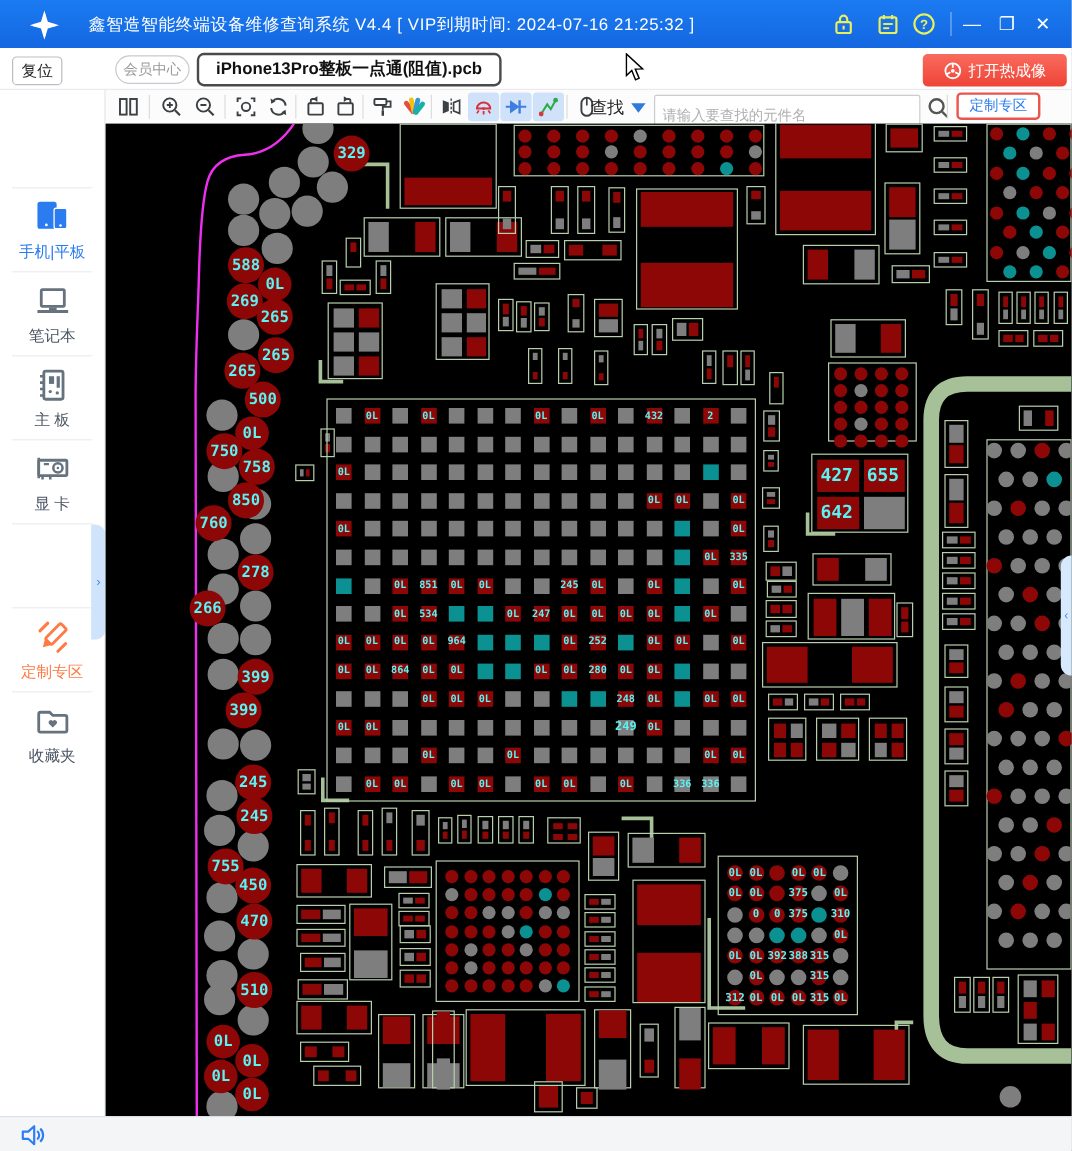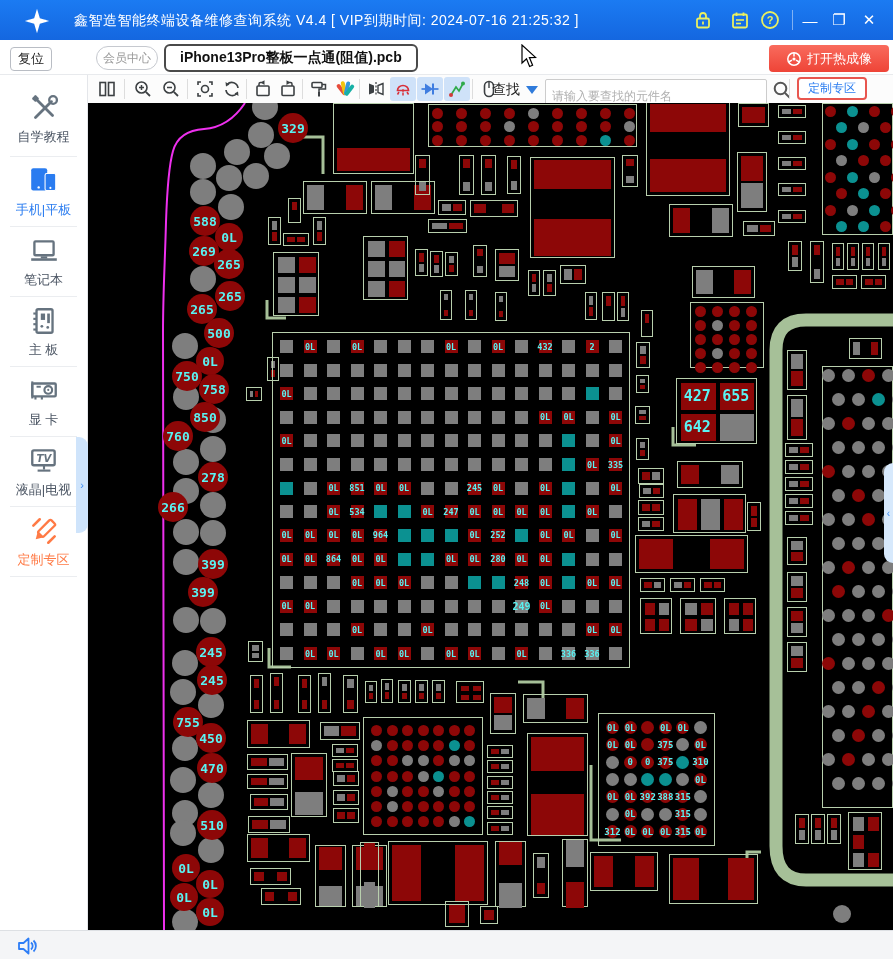--- a/index.html
+++ b/index.html
@@ -241,29 +241,20 @@
   <input id="search-input" placeholder="请输入要查找的元件名" style="">
   <svg class="abs" style="left:684px;top:5px" width="20" height="20" viewBox="0 0 20 20">
     <circle cx="8.5" cy="8.5" r="5.8" fill="none" stroke="#555" stroke-width="2"></circle>
       <line x1="13" y1="13" x2="17.5" y2="17.5" stroke="#555" stroke-width="2"></line>
   </svg>
   <div class="tool-sep" style="left:705px;left:701px"></div>
   <button id="annotate-btn">定制专区</button>
 </div>
 
 <div id="sidebar">
-  <div class="side-item" style="top:11px">
-    <svg class="side-ico" viewBox="0 0 30 30">
-      <line x1="7" y1="24" x2="22" y2="9" stroke="#66737f" stroke-width="2.6" stroke-linecap="round"></line>
-      <circle cx="23.5" cy="7.5" r="3.6" fill="none" stroke="#66737f" stroke-width="2.2"></circle>
-      <line x1="8" y1="7" x2="23" y2="22" stroke="#66737f" stroke-width="2.6" stroke-linecap="round"></line>
-      <rect x="4.5" y="3.5" width="5" height="5" rx="1" transform="rotate(45 7 6)" fill="#66737f"></rect>
-    </svg>
-    <div class="lbl">自学教程</div>
-  </div>
   <div class="side-sep" style="top:81px"></div>
   <div class="side-item active" style="top:84px">
     <svg class="side-ico" viewBox="0 0 30 30">
       <rect x="3" y="3" width="15" height="21" rx="2" fill="#2a7cf0"></rect>
       <rect x="16" y="8" width="10" height="16" rx="1.5" fill="#2a7cf0" stroke="#fff" stroke-width="1"></rect>
       <circle cx="10" cy="21" r="1.1" fill="#fff"></circle>
         <circle cx="21" cy="21.5" r="1" fill="#fff"></circle>
     </svg>
     <div class="lbl">手机|平板</div>
   </div>
@@ -298,42 +289,40 @@
       <line x1="4" y1="6" x2="4" y2="22" stroke="#66737f" stroke-width="2"></line>
       <line x1="7" y1="20" x2="7" y2="23" stroke="#66737f" stroke-width="2"></line>
         <line x1="13" y1="20" x2="13" y2="23" stroke="#66737f" stroke-width="2"></line>
       <line x1="8" y1="11" x2="12" y2="11" stroke="#66737f" stroke-width="1.8"></line>
       <circle cx="19" cy="14" r="3.6" fill="none" stroke="#66737f" stroke-width="2"></circle>
         <circle cx="19" cy="14" r="1" fill="#66737f"></circle>
     </svg>
     <div class="lbl">显 卡</div>
   </div>
   <div class="side-sep" style="top:361px"></div>
-  <div class="side-item" style="top:364px">
-    <svg class="side-ico" viewBox="0 0 30 30">
-      <rect x="4" y="5" width="21" height="14" rx="1.5" fill="none" stroke="#66737f" stroke-width="2.2"></rect>
-      <text x="8" y="16" font-size="9.5" font-style="italic" font-weight="bold" fill="#66737f" font-family="'DejaVu Sans',sans-serif">TV</text>
-      <line x1="15" y1="19" x2="15" y2="23" stroke="#66737f" stroke-width="2"></line>
-        <line x1="9" y1="24" x2="21" y2="24" stroke="#66737f" stroke-width="2"></line>
-    </svg>
-    <div class="lbl">液晶|电视</div>
-  </div>
   <div class="side-sep" style="top:431px"></div>
   <div class="side-item orange" style="top:434px">
     <svg class="side-ico" viewBox="0 0 30 30">
       <g transform="rotate(45 15 15)">
           <rect x="11.5" y="3" width="7" height="17" rx="1.5" fill="none" stroke="#ff7a45" stroke-width="2.2"></rect>
           <polygon points="11.5,20 18.5,20 15,26" fill="#ff7a45"></polygon>
         </g>
       <line x1="5" y1="10" x2="11" y2="4" stroke="#ff7a45" stroke-width="2.4" stroke-linecap="round"></line>
       <line x1="19" y1="26" x2="25" y2="20" stroke="#ff7a45" stroke-width="2.4" stroke-linecap="round"></line>
     </svg>
     <div class="lbl">定制专区</div>
   </div>
   <div class="side-sep" style="top:501px"></div>
+  <div class="side-item" style="top:504px">
+    <svg class="side-ico" viewBox="0 0 30 30">
+      <path d="M4,10 V22 a1.5,1.5 0 0 0 1.5,1.5 H24.5 a1.5,1.5 0 0 0 1.5,-1.5 V12 a1.5,1.5 0 0 0 -1.5,-1.5 H15 L12.5,8 H5.5 A1.5,1.5 0 0 0 4,9.5 Z" fill="none" stroke="#66737f" stroke-width="2.2"></path>
+      <path d="M15,20 l-3,-3 a1.8,1.8 0 0 1 3,-2 a1.8,1.8 0 0 1 3,2 Z" fill="#66737f"></path>
+    </svg>
+    <div class="lbl">收藏夹</div>
+  </div>
 </div>
 <div id="left-flap">›</div>
 
 <div id="pcb">
     <svg width="805" height="827" style="position: absolute; left: 0px; top: 0px;">
       <path d="M893,320 H806 Q776,320 776,350 V846 Q776,880 806,880 H893" fill="none" stroke="#a6c098" stroke-width="13" transform="translate(-88,-103)"></path>
       <path d="M284,137 H323 V174" fill="none" stroke="#a6c098" stroke-width="3" transform="translate(-88,-103)"></path>
       <path d="M267,300 V318 H286" fill="none" stroke="#a6c098" stroke-width="3" transform="translate(-88,-103)"></path>
       <path d="M269,648 V667 H291" fill="none" stroke="#a6c098" stroke-width="3" transform="translate(-88,-103)"></path>
       <path d="M518,682 H543 V712" fill="none" stroke="#a6c098" stroke-width="3" transform="translate(-88,-103)"></path>

